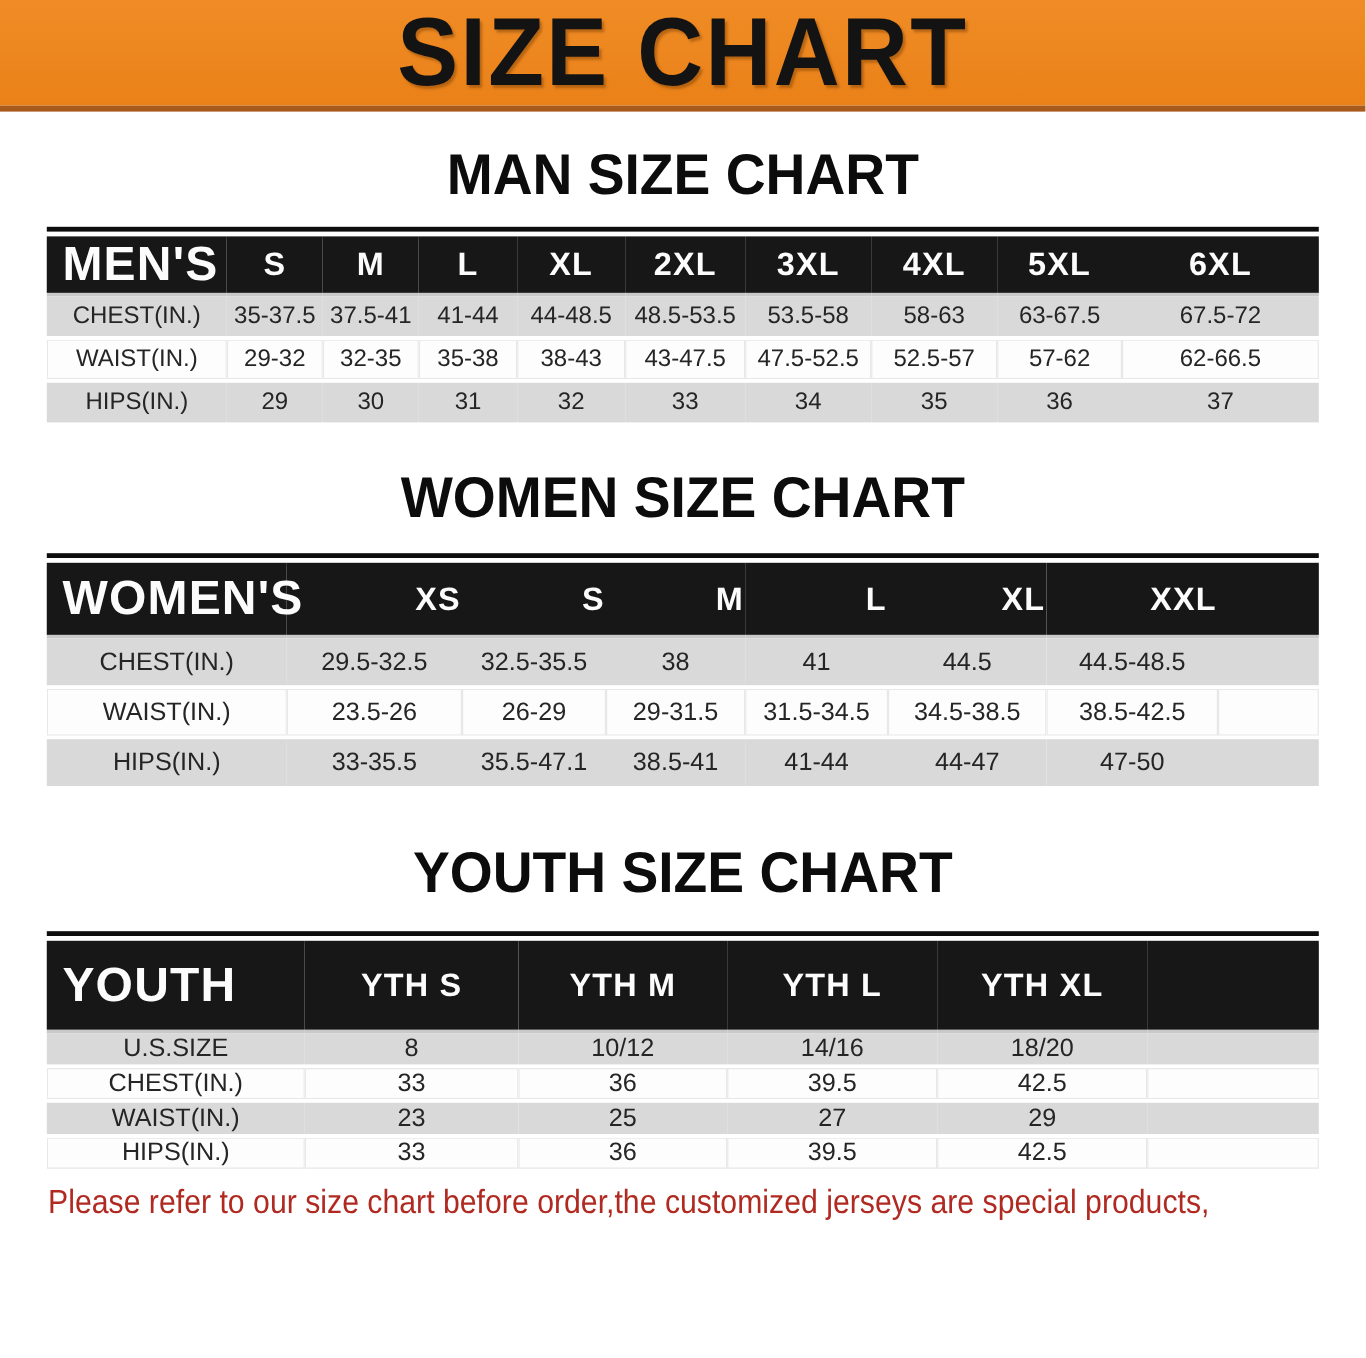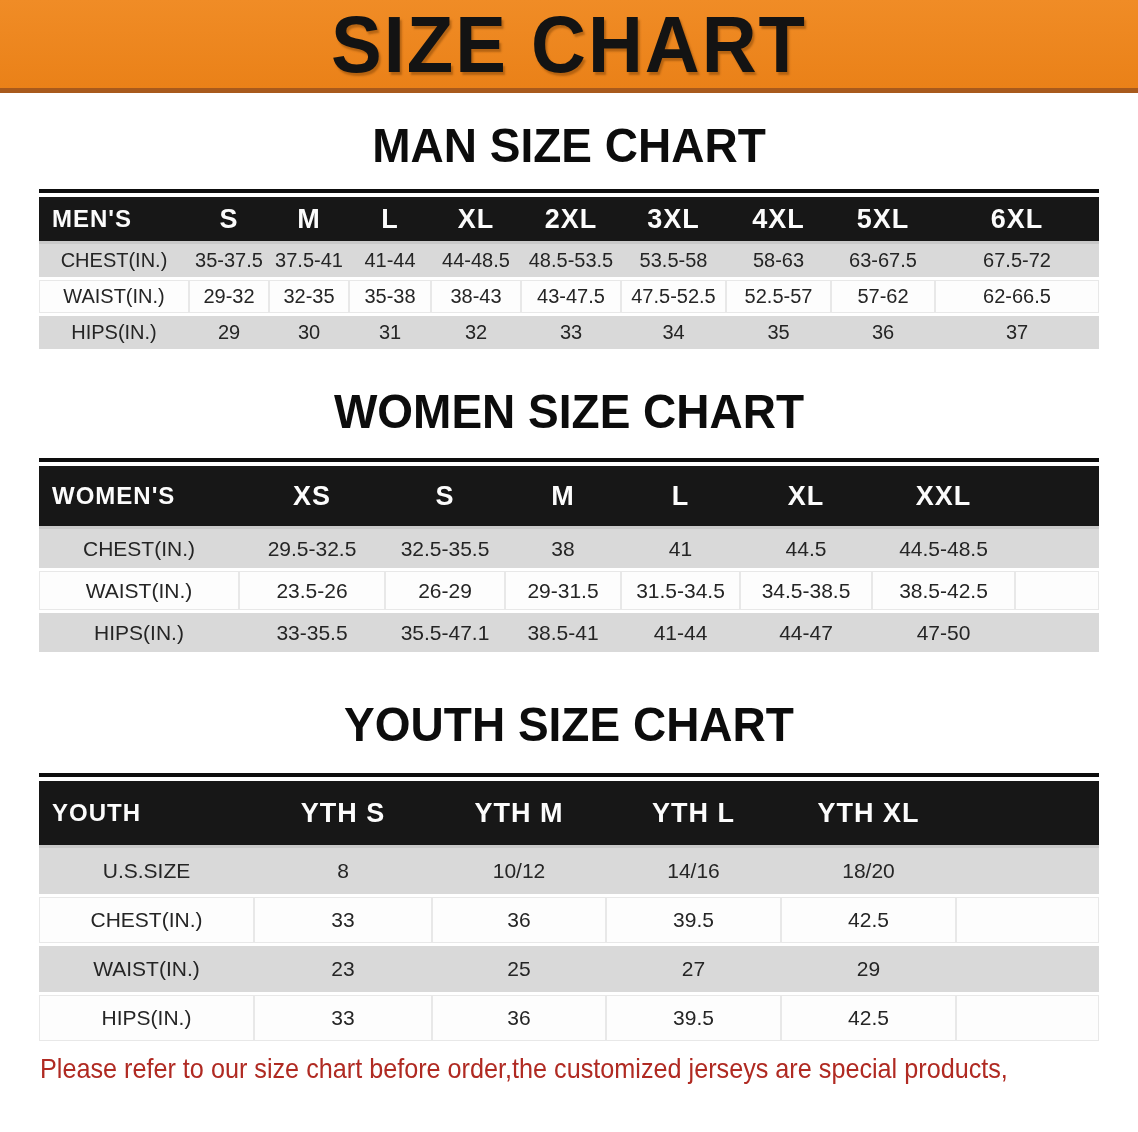--- a/index.html
+++ b/index.html
@@ -29,31 +29,31 @@
   .tablewrap { margin: 0 39px; width: 1060px; }
   .rule { height: 4px; background: #0d0d0d; margin-bottom: 1px; }
   table.size-table {
     width: 1060px; table-layout: fixed;
     border-collapse: separate; border-spacing: 0 3px;
   }
   table.size-table th {
     background: #171717; color: #fcfcfc; font-weight: bold;
     box-shadow: 0 3px 0 #c9c9c9;
   }
-  th.corner { text-align: left; padding-left: 13px; font-size: 24px; letter-spacing: 1px; }
+  th.corner { text-align: left; padding-left: 13px; font-size: 40px; letter-spacing: 1px; }
   th.colhead { text-align: center; font-size: 27px; letter-spacing: 1px; }
   table.size-table td { text-align: center; color: #252525; padding: 0; }
   tr.gray td  { background: #d9d9d9; }
   tr.white td { background: #fdfdfd; box-shadow: 0 0 0 1px #e8e8e8 inset; }
   .men th   { height: 44px; }
-  .women th { height: 60px; }
-  .youth th { height: 64px; }
+  .women th { height: 60px; text-align: right; }
+  .youth th { height: 74px; }
   .men td   { height: 33px; font-size: 20px; }
   .women td { height: 39px; font-size: 21px; }
-  .youth td { height: 46px; font-size: 21px; }
+  .youth td { height: 26px; font-size: 21px; }
   .note { margin: 6px 0 0 40px; color: #b02a22; font-size: 28px; line-height: 38px; }
   .note-line { display: inline-block; transform: scaleX(0.90); transform-origin: left center; white-space: nowrap; }
 </style>
 </head>
 <body>
 
 <div class="banner">
   <span class="banner-title">SIZE CHART</span>
 </div>
 

